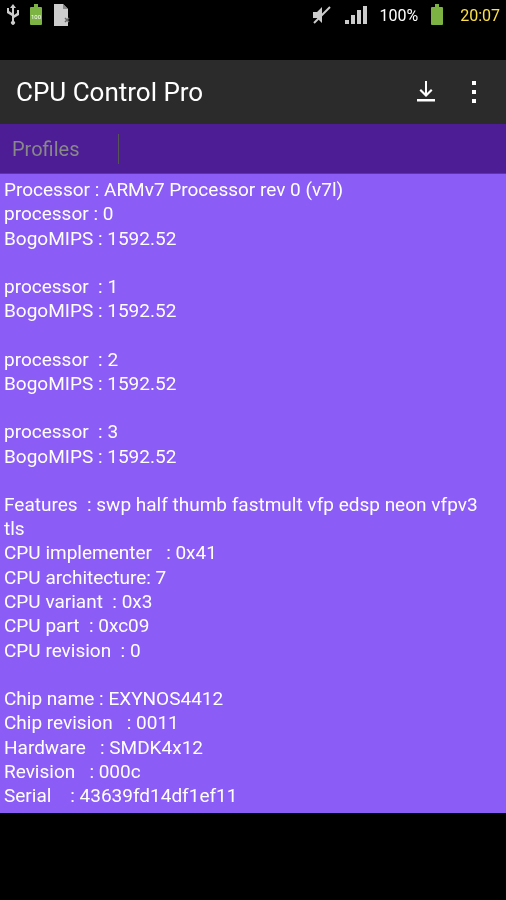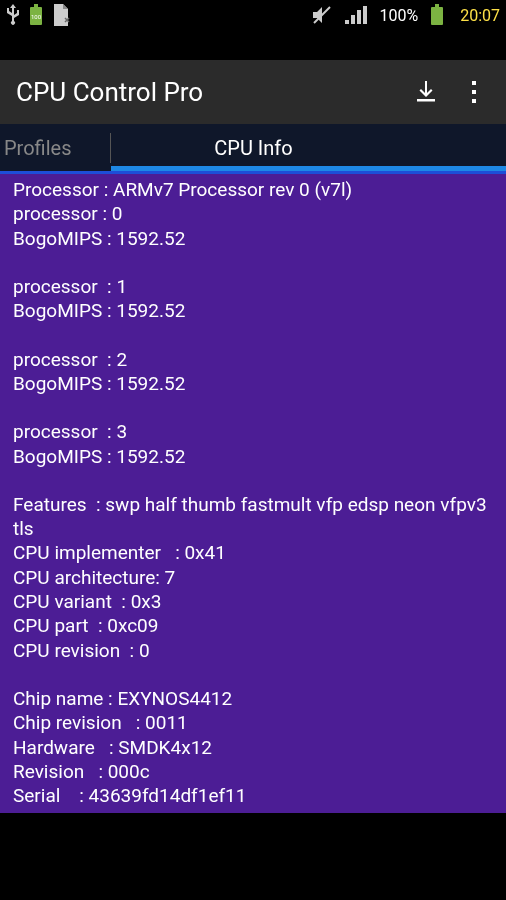--- a/index.html
+++ b/index.html
@@ -46,23 +46,24 @@
     height: 48px;
     display: flex;
     align-items: center;
     justify-content: center;
     cursor: pointer;
   }
 
   
   .tabs {
     height: 50px;
-    background: #0f172a;
+    background: #4c1d95;
     display: flex;
-    border-bottom: 3px solid #1d4ed8;
+    border-bottom: 1px solid #1d4ed8;
+    padding-left: 8px;
   }
   .tab {
     display: flex;
     align-items: center;
     justify-content: center;
     font-size: 20px;
     color: #888;
     cursor: pointer;
     position: relative;
   }
@@ -77,22 +78,22 @@
   }
   .tab-sep {
     width: 1px;
     height: 30px;
     background: #555;
     align-self: center;
   }
 
   
   .info-body {
-    background: #4c1d95;
-    padding: 4px 13px;
+    background: #8b5cf6;
+    padding: 4px 4px;
     font-size: 19px;
     line-height: 1.28;
     color: #fff;
     white-space: pre-wrap;
     word-wrap: break-word;
     font-family: Roboto, "Helvetica Neue", Arial, sans-serif;
   }
   .info-line { display: block; }
   .blank { height: 24px; }
 </style>
@@ -159,18 +160,15 @@
         <rect x="2" y="20" width="4" height="4" fill="#fff"></rect>
       </svg>
   </div>
 </div>
 
 <div class="tabs">
   <div class="tab profiles">
     <span>Profiles</span>
   </div>
   <div class="tab-sep"></div>
-  <div class="tab cpuinfo active">
-    <span>CPU Info</span>
-  </div>
 </div>
 
 <div class="info-body" id="cpu-info-body"><span class="info-line">Processor : ARMv7 Processor rev 0 (v7l)</span><span class="info-line">processor : 0</span><span class="info-line">BogoMIPS : 1592.52</span><span class="info-line blank">&nbsp;</span><span class="info-line">processor  : 1</span><span class="info-line">BogoMIPS : 1592.52</span><span class="info-line blank">&nbsp;</span><span class="info-line">processor  : 2</span><span class="info-line">BogoMIPS : 1592.52</span><span class="info-line blank">&nbsp;</span><span class="info-line">processor  : 3</span><span class="info-line">BogoMIPS : 1592.52</span><span class="info-line blank">&nbsp;</span><span class="info-line">Features  : swp half thumb fastmult vfp edsp neon vfpv3 tls</span><span class="info-line">CPU implementer   : 0x41</span><span class="info-line">CPU architecture: 7</span><span class="info-line">CPU variant  : 0x3</span><span class="info-line">CPU part  : 0xc09</span><span class="info-line">CPU revision  : 0</span><span class="info-line blank">&nbsp;</span><span class="info-line">Chip name : EXYNOS4412</span><span class="info-line">Chip revision   : 0011</span><span class="info-line">Hardware   : SMDK4x12</span><span class="info-line">Revision   : 000c</span><span class="info-line">Serial    : 43639fd14df1ef11</span></div>
 
 </body></html>

